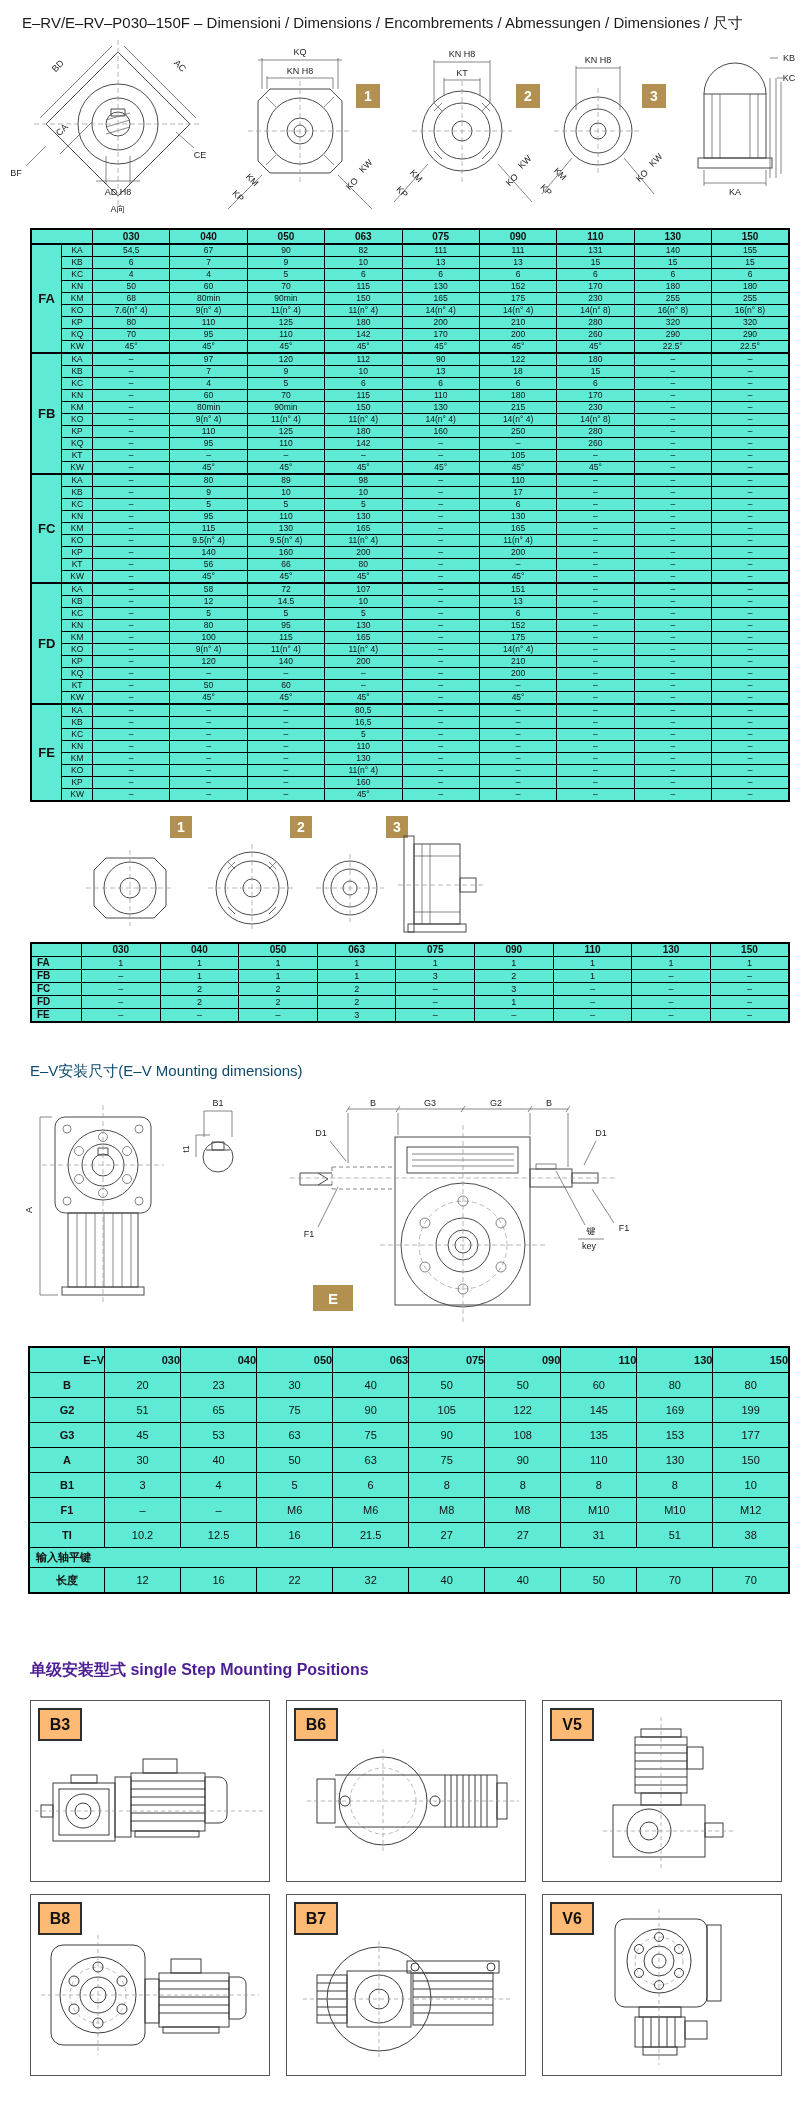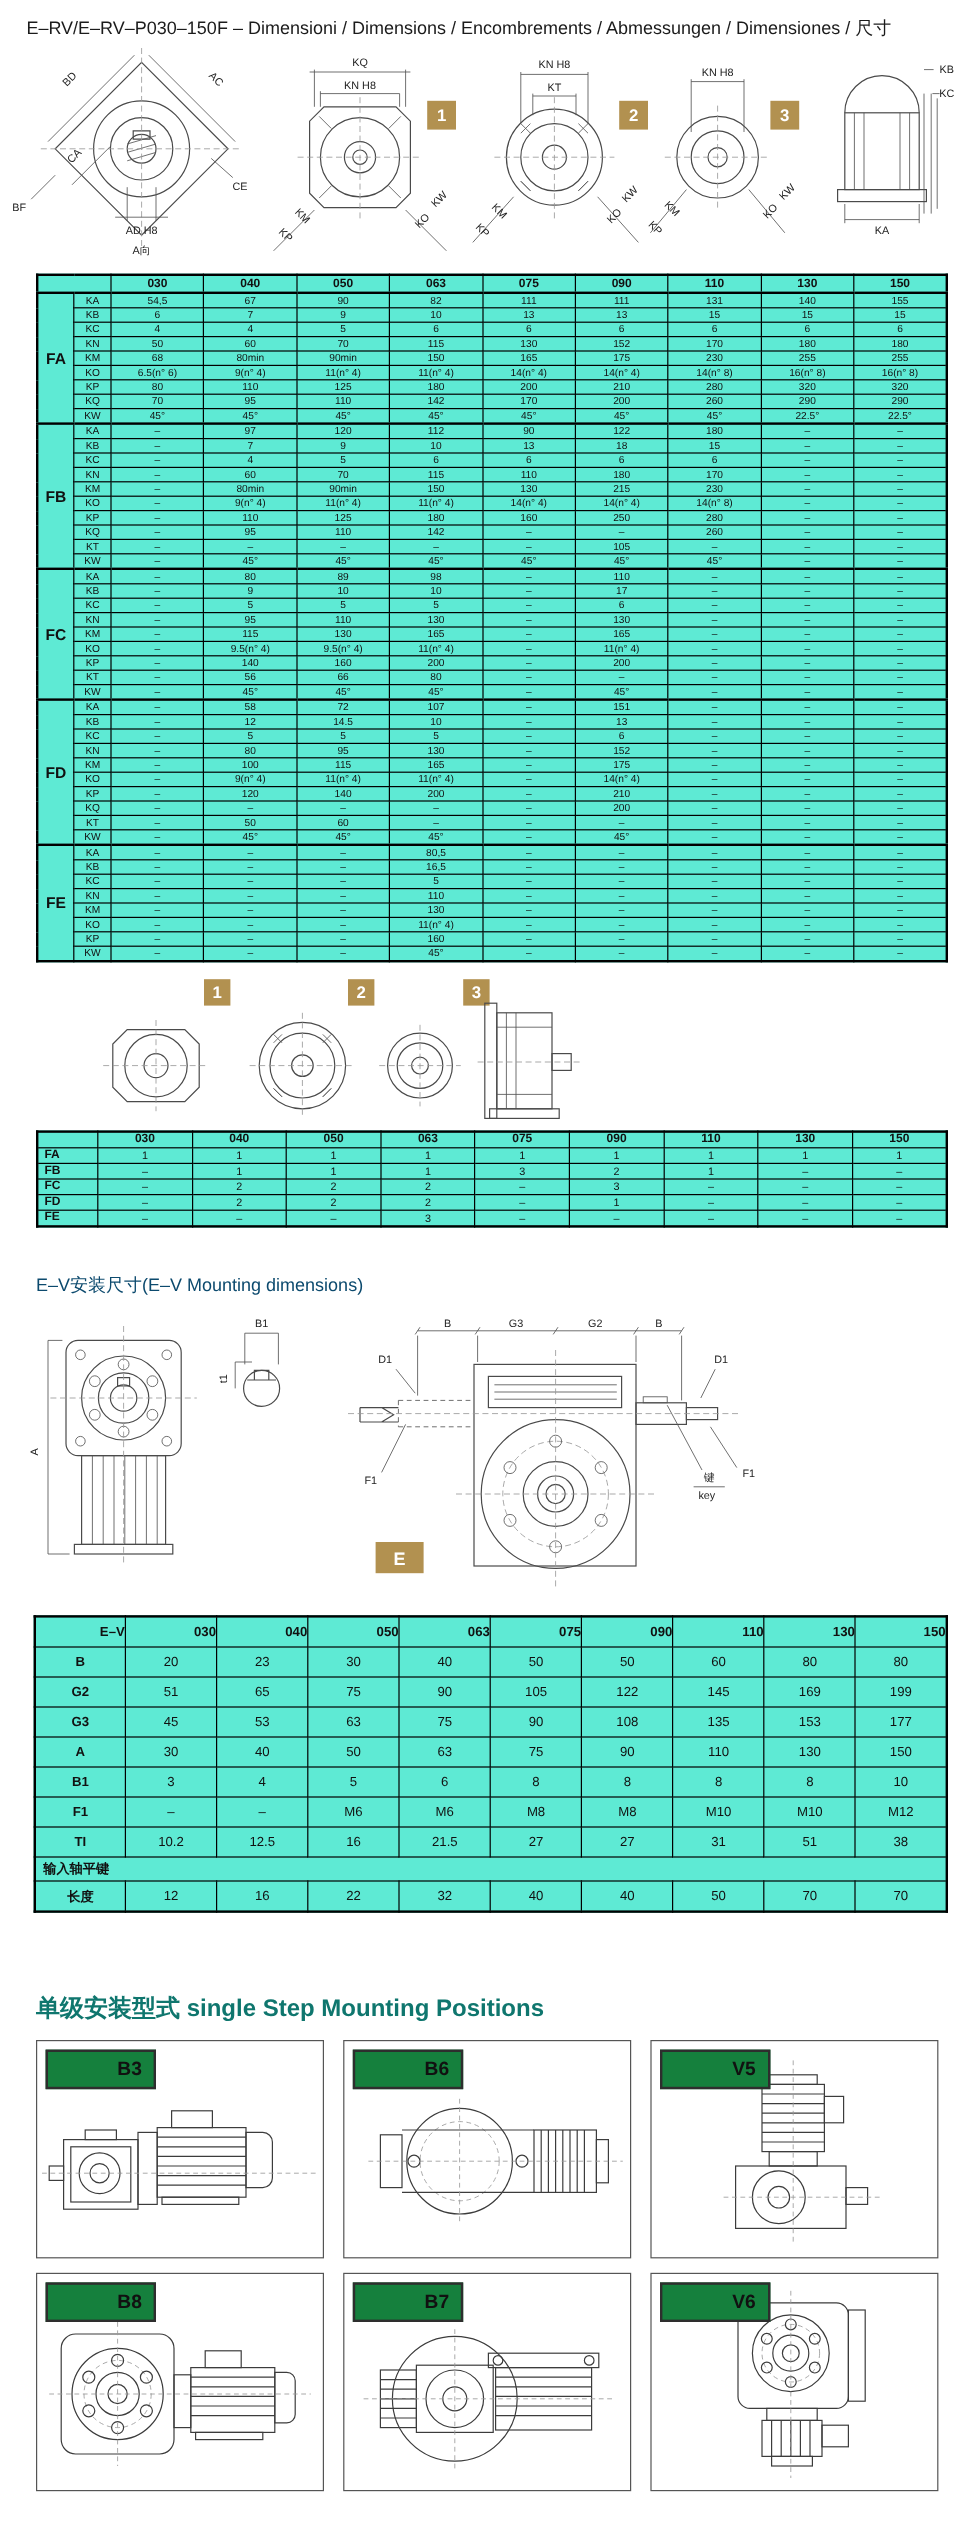--- a/index.html
+++ b/index.html
@@ -20,25 +20,25 @@
   .qty-table th,.qty-table td{border:1px solid #000;font-size:9px;font-weight:400;text-align:center;height:12px;line-height:12px;padding:0;}
   .qty-table thead th{font-weight:700;font-size:10px;}
   .qty-table th.lbl{width:44px;font-weight:700;font-size:10px;text-align:left;padding-left:5px;}
   
   .ev-table{position:absolute;left:28px;top:1346px;width:762px;border:2px solid #000;}
   .ev-table th,.ev-table td{border:1px solid #000;font-size:11px;text-align:center;height:24px;padding:0;}
   .ev-table th.lbl{width:74px;font-weight:700;}
   .ev-table thead th{font-weight:700;text-align:right;}
   .ev-table td.span{ text-align:left;padding-left:6px;font-weight:700;height:19px;font-size:11px;margin-top:36px;}
   .ev-title{position:absolute;left:30px;top:1062px;font-size:15px;color:#0c4a6e;}
-  .gold-title{position:absolute;left:30px;top:1660px;font-size:20px;font-weight:700;color:#0f766e;}
+  .gold-title{position:absolute;left:30px;top:1660px;font-size:16px;font-weight:700;color:#4c1d95;}
   
   .panels{position:absolute;left:30px;top:1700px;width:752px;display:grid;grid-template-columns:repeat(3,240px);grid-auto-rows:182px;gap:12px 16px;}
   .panel{position:relative;border:1px solid #555;background:#fff;}
-  .panel-label{position:absolute;top:7px;left:7px;width:40px;height:29px;border:2px solid #2e2e2e;display:flex;align-items:center;justify-content:center;font-weight:700;font-size:16px;background:#15803d;z-index:2;padding-left:48px;}
+  .panel-label{position:absolute;top:7px;left:7px;width:40px;height:29px;border:2px solid #2e2e2e;display:flex;align-items:center;justify-content:center;font-weight:700;font-size:16px;background:#fdba74;z-index:2;}
   .panel svg{position:absolute;left:0;bottom:0;}
   
   svg text{font-family:"Liberation Sans",sans-serif;font-size:9px;fill:#222;stroke:none;text-anchor:middle;}
   svg text.badge{font-size:14px;font-weight:700;fill:#fff;}
   svg text.ebadge{font-size:15px;font-weight:700;fill:#fff;}
   .ln{stroke:#4a4a4a;fill:none;stroke-width:1;}
   .thin{stroke:#555;fill:none;stroke-width:.7;}
   .cl{stroke:#999;stroke-dasharray:5 3;stroke-width:.7;fill:none;}
   .pln{stroke:#3c3c3c;fill:none;stroke-width:1;}
   .pcl{stroke:#999;stroke-dasharray:4 3;stroke-width:.7;fill:none;}
@@ -220,21 +220,21 @@
           <td>90min</td>
           <td>150</td>
           <td>165</td>
           <td>175</td>
           <td>230</td>
           <td>255</td>
           <td>255</td>
         </tr>
         <tr>
           <th class="prm">KO</th>
-          <td>6.5(n° 6)</td>
+          <td>7.6(n° 4)</td>
           <td>9(n° 4)</td>
           <td>11(n° 4)</td>
           <td>11(n° 4)</td>
           <td>14(n° 4)</td>
           <td>14(n° 4)</td>
           <td>14(n° 8)</td>
           <td>16(n° 8)</td>
           <td>16(n° 8)</td>
         </tr>
         <tr>

